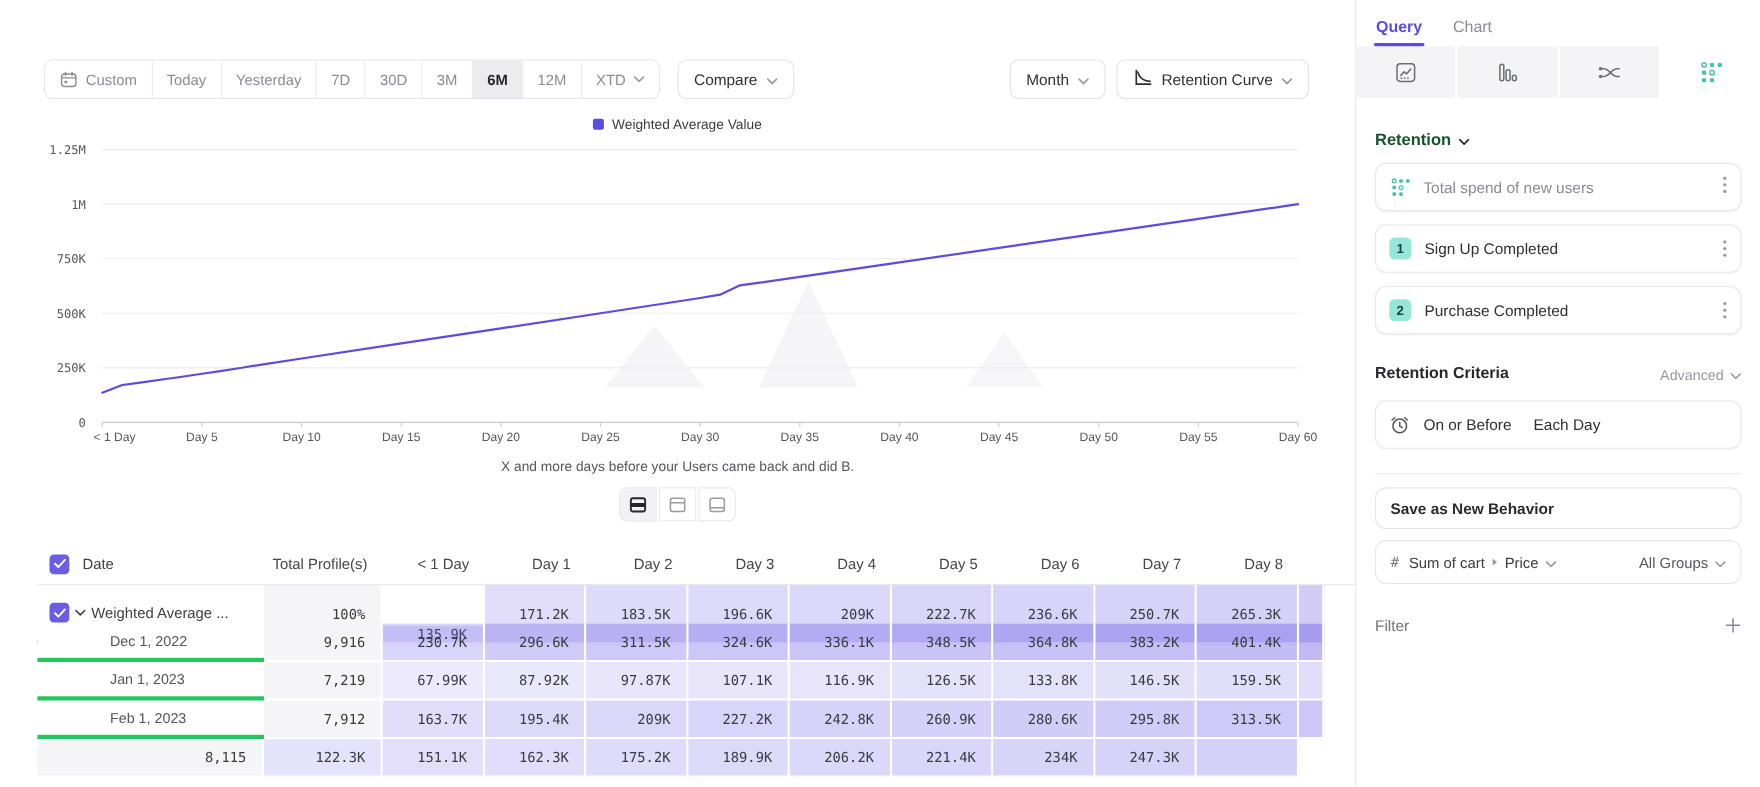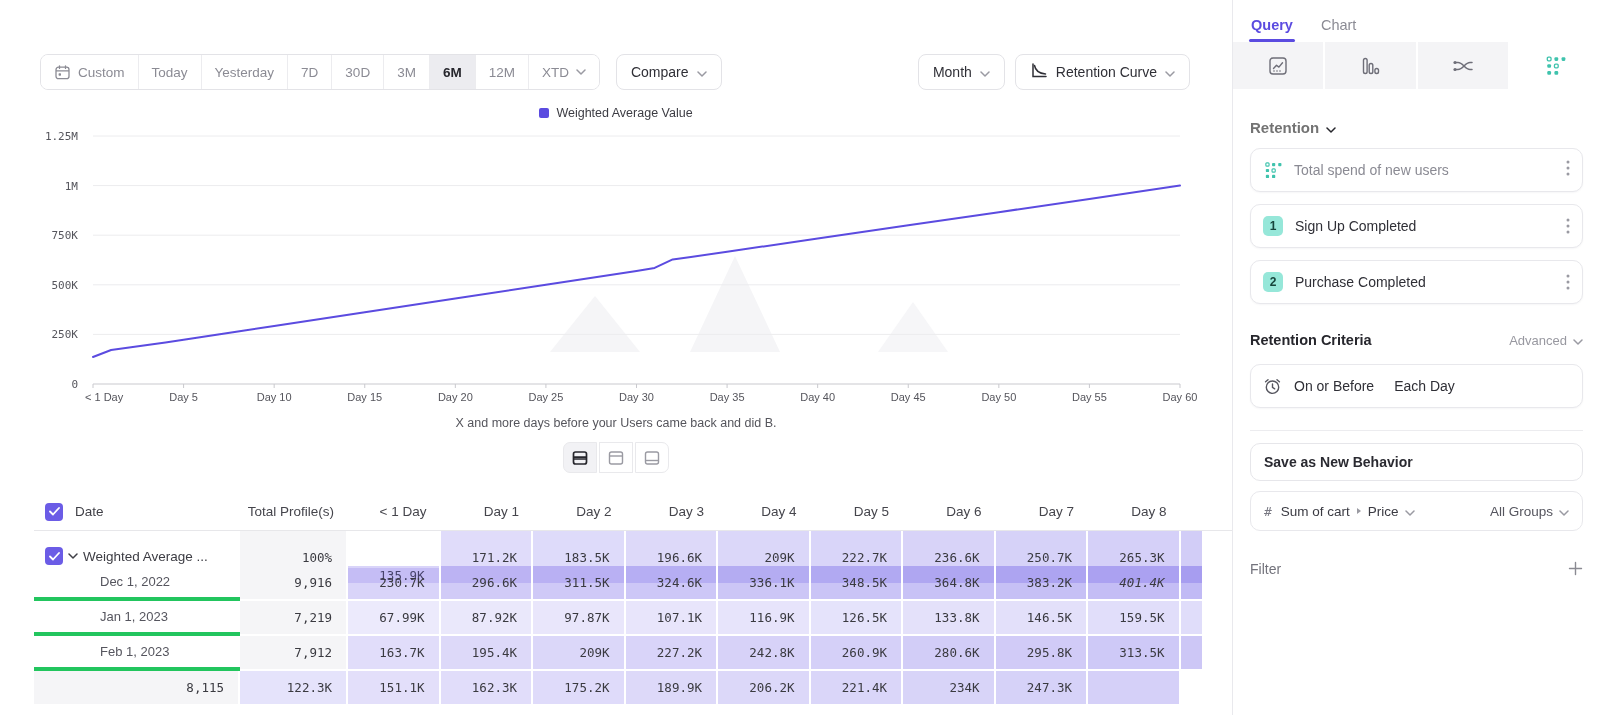--- a/index.html
+++ b/index.html
@@ -49,21 +49,21 @@
 
   
   .s-tabs { display:flex; align-items:flex-end; gap:28px; padding:0 0 0 18px; height:42px; }
   .s-tab { font-size:14.5px; color:#8b8b94; padding-bottom:9px; position:relative; cursor:pointer; font-weight:500; }
   .s-tab.active { color:#5b4be0; font-weight:bold; }
   .s-tab.active:after { content:""; position:absolute; left:-2px; right:-2px; bottom:0; height:3px; border-radius:3px; background:#5b4be0; }
   .icon-tabs { display:flex; gap:2px; height:47px; }
   .icon-tab { flex:1; display:flex; align-items:center; justify-content:center; background:#f4f4f6; cursor:pointer; }
   .icon-tab.active { background:#fff; }
   .s-content { padding:0 17px; }
-  .s-heading { display:flex; align-items:center; gap:7px; margin-top:30px; font-size:15px; font-weight:bold; color:#737373; cursor:pointer; }
+  .s-heading { display:flex; align-items:center; gap:7px; margin-top:30px; font-size:15px; font-weight:bold; color:#14532d; cursor:pointer; }
   .card { display:flex; align-items:center; gap:12px; height:44px; border:1px solid #e8e8ec; border-radius:10px; padding:0 12px; margin-top:12px; background:#fff; box-shadow:0 1px 2px rgba(30,30,40,.04); cursor:pointer; }
   .card .grow { flex:1; }
   .card .title-muted { color:#8a8a93; font-size:14px; }
   .badge { width:20px; height:20px; border-radius:5px; display:flex; align-items:center; justify-content:center; font-size:12px; font-weight:bold; color:#17453c; flex:none; }
   .step-label { font-size:14px; color:#2f2f36; font-weight:500; }
   .crit-row { display:flex; align-items:center; margin-top:28px; }
   .crit-title { font-size:14.5px; font-weight:bold; color:#26262c; }
   .adv { display:flex; align-items:center; gap:6px; margin-left:auto; font-size:13px; color:#9898a0; cursor:pointer; }
   .divider { height:1px; background:#ececef; margin:22px 0 0; }
   .save-btn { display:flex; align-items:center; height:38px; border:1px solid #e6e6ea; border-radius:10px; padding:0 13px; margin-top:12px; font-size:14px; font-weight:bold; color:#2a2a31; cursor:pointer; background:#fff; }
@@ -279,21 +279,21 @@
           </div>
           <div class="cell total">9,916</div>
           <div class="cell" style="background: rgba(107, 90, 230, 0.26);">230.7K</div>
           <div class="cell" style="background: rgba(107, 90, 230, 0.314);">296.6K</div>
           <div class="cell" style="background: rgba(107, 90, 230, 0.325);">311.5K</div>
           <div class="cell" style="background: rgba(107, 90, 230, 0.337);">324.6K</div>
           <div class="cell" style="background: rgba(107, 90, 230, 0.345);">336.1K</div>
           <div class="cell" style="background: rgba(107, 90, 230, 0.357); padding-left: 11px;">348.5K</div>
           <div class="cell" style="background: rgba(107, 90, 230, 0.37);">364.8K</div>
           <div class="cell" style="background: rgba(107, 90, 230, 0.384);">383.2K</div>
-          <div class="cell" style="background: rgba(107, 90, 230, 0.4); font-style: italic;">401.4K</div>
+          <div class="cell" style="background: rgba(107, 90, 230, 0.4);">401.4K</div>
           <div class="cell" style="background: rgba(107, 90, 230, 0.42);"></div>
         </div>
         <div class="trow tr">
           <div class="datecell plain">
             <span class="lbl">Jan 1, 2023</span>
           </div>
           <div class="cell total">7,219</div>
           <div class="cell" style="background: rgba(107, 90, 230, 0.125);">67.99K</div>
           <div class="cell" style="background: rgba(107, 90, 230, 0.14);">87.92K</div>
           <div class="cell" style="background: rgba(107, 90, 230, 0.15);">97.87K</div>

